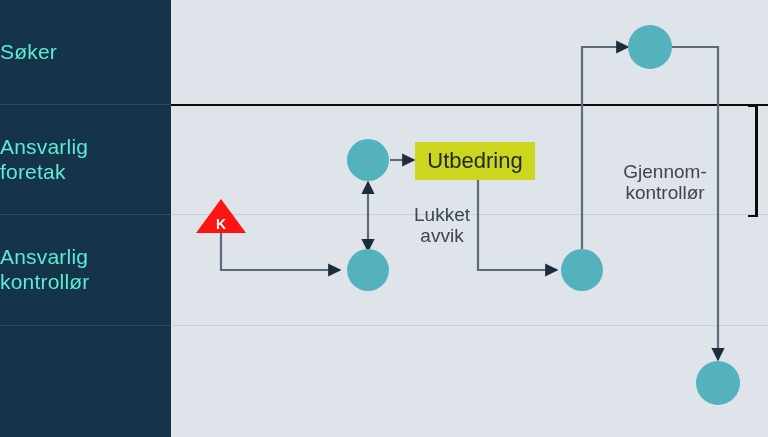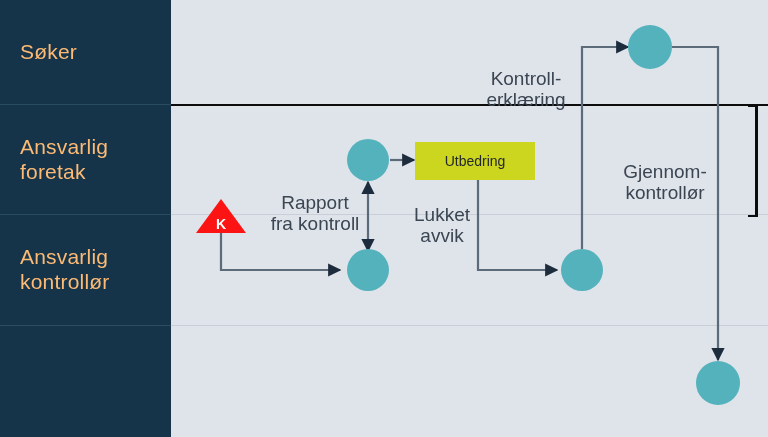--- a/index.html
+++ b/index.html
@@ -13,22 +13,21 @@
 
   
   #lane-column{
     position:absolute;left:0;top:0;width:171px;height:437px;
     background:#15344a;
   }
   .lane-label{
     position:absolute;left:0;width:158px;
     display:flex;align-items:center;
     box-sizing:border-box;
-    padding-left:20px;
-    color:#fdba74;
+    color:#5eead4;
     font-size:21px;
     line-height:1.18;
     letter-spacing:.2px;
     white-space:pre-line;
   }
   .lane-sep{
     position:absolute;left:0;width:171px;height:1px;
     background:#2a4c61;
   }
 
@@ -58,21 +57,21 @@
   
   .node-circle{
     position:absolute;border-radius:50%;
     background:#54b2bd;
   }
   .task-box{
     position:absolute;
     background:#ccd61f;
     display:flex;align-items:center;justify-content:center;
     color:#23282d;
-    font-size:14px;
+    font-size:22px;
   }
   .tri-marker{
     position:absolute;
     width:0;height:0;
     border-left:25px solid transparent;
     border-right:25px solid transparent;
     border-bottom:34px solid #fc1414;
   }
   .tri-letter{
     position:absolute;
@@ -133,26 +132,22 @@
   <div class="node-circle" style="left:347px;top:139px;width:42px;height:42px;"></div>
   <div class="node-circle" style="left:347px;top:249px;width:42px;height:42px;"></div>
   <div class="node-circle" style="left:561px;top:249px;width:42px;height:42px;"></div>
   <div class="node-circle" style="left:696px;top:361px;width:44px;height:44px;"></div>
 
   <div class="task-box" style="left:415px;top:142px;width:120px;height:38px;">Utbedring</div>
 
   <div class="tri-marker" style="left:196px;top:199px;"></div>
   <div class="tri-letter" style="left:208px;top:216px;">K</div>
 
-  <div class="edge-label" style="left:245px;top:192px;width:140px;">Rapport
-fra kontroll</div>
   <div class="edge-label" style="left:396px;top:204px;width:92px;">Lukket
 avvik</div>
-  <div class="edge-label" style="left:462px;top:68px;width:128px;">Kontroll-
-erklæring</div>
   <div class="edge-label" style="left:600px;top:161px;width:130px;">Gjennom-
 kontrollør</div>
 
   <div id="lane-column">
     <div class="lane-sep" style="top:104px;"></div>
     <div class="lane-sep" style="top:214px;"></div>
     <div class="lane-sep" style="top:325px;"></div>
 
     <div class="lane-label" style="top:0px;height:104px;">Søker</div>
     <div class="lane-label" style="top:105px;height:109px;">Ansvarlig

